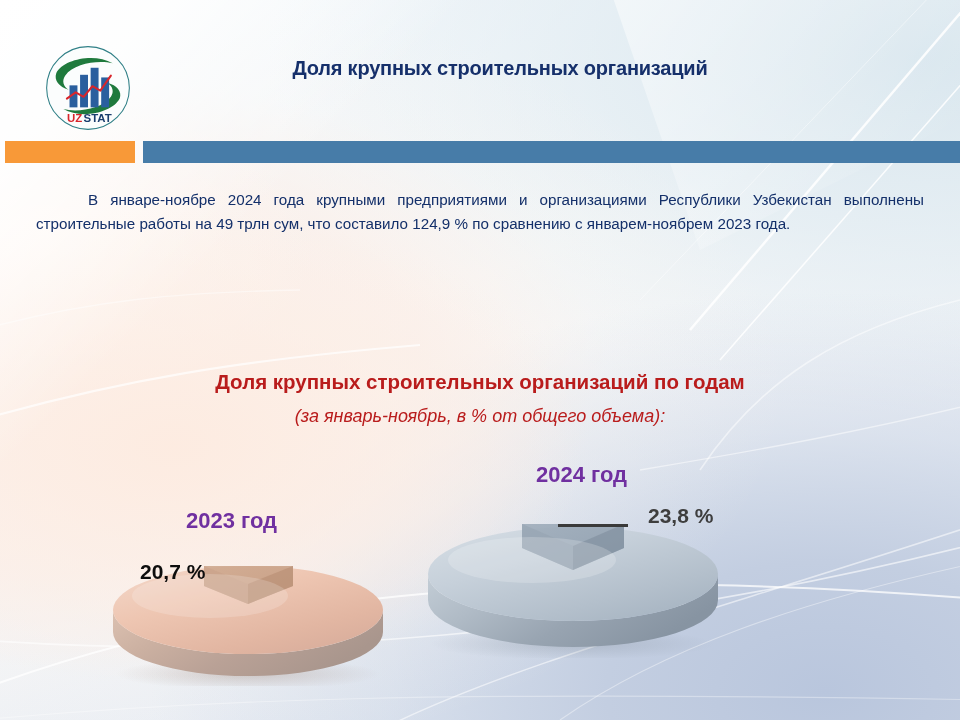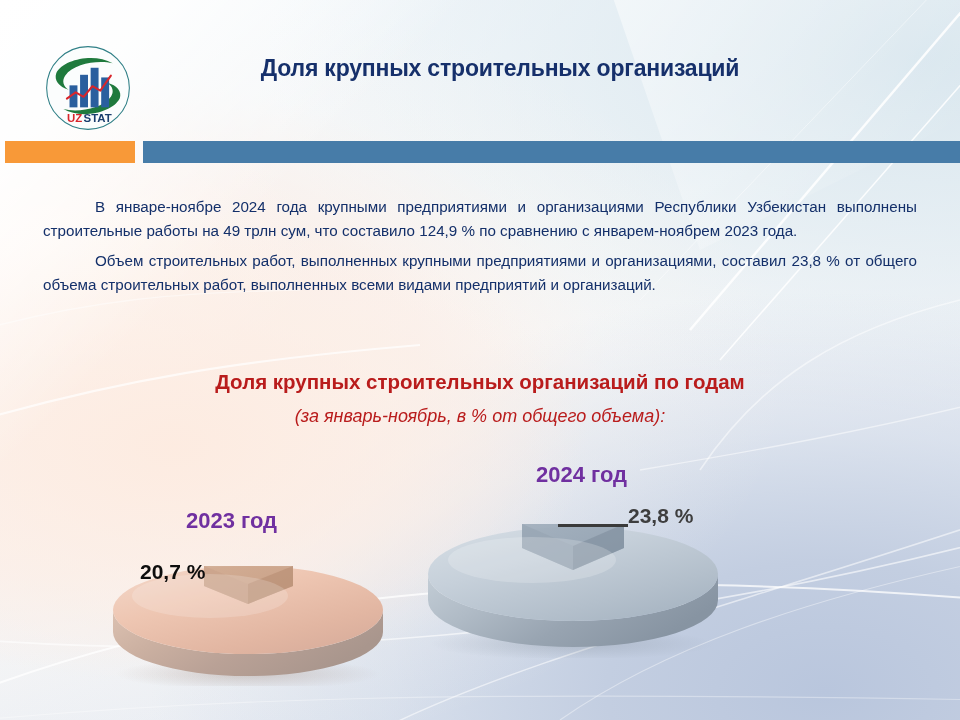--- a/index.html
+++ b/index.html
@@ -39,21 +39,21 @@
   #logo{
     position:absolute;left:44px;top:44px;width:88px;height:88px;
   }
   #logo svg{display:block;width:88px;height:88px;}
 
   #title{
     position:absolute;left:150px;top:52px;width:700px;
     text-align:center;
     color:#16306b;
     font-weight:bold;
-    font-size:23px;
+    font-size:20px;
     line-height:33px;
     letter-spacing:-0.2px;
   }
   #title .line{display:block;white-space:nowrap;}
 
   #bar-orange{
     position:absolute;left:5px;top:141px;width:130px;height:22px;
     background:#f89938;
   }
   #bar-blue{
@@ -62,21 +62,21 @@
   }
 
   
   #body-text{
     position:absolute;left:36px;top:188px;width:888px;
     color:#14306a;
     font-size:15.2px;
     line-height:23.5px;
     text-align:justify;
   }
-  #body-text p{margin:7px;text-indent:52px;}
+  #body-text p{margin:0;text-indent:52px;}
   #body-text p + p{margin-top:0px;}
 
   
   #chart-title{
     position:absolute;left:130px;top:368px;width:700px;
     text-align:center;color:#b91c1c;
   }
   #chart-title .ct-main{
     display:block;font-weight:bold;font-size:20.5px;line-height:27px;
   }
@@ -91,21 +91,21 @@
   .year-label{
     position:absolute;font-weight:bold;font-size:22px;color:#7030a0;
     white-space:nowrap;
   }
   .value-label{
     position:absolute;font-weight:bold;white-space:nowrap;
   }
   #label-2023{left:186px;top:508px;}
   #label-2024{left:536px;top:462px;text-align:center;}
   #value-2023{left:140px;top:560px;font-size:21px;color:#0d0d0d;}
-  #value-2024{left:628px;top:504px;font-size:21px;color:#3e3e3e;}
+  #value-2024{left:648px;top:504px;font-size:21px;color:#3e3e3e;}
   #leader-2024{
     position:absolute;left:558px;top:524px;width:70px;height:3px;
     background:#3a3a3a;
   }
 </style>
 </head>
 <body>
 
 <div id="slide">
 
@@ -172,21 +172,20 @@
 
   <div id="title">
     <span class="line">Доля крупных строительных организаций</span>
   </div>
 
   <div id="bar-orange"></div>
   <div id="bar-blue"></div>
 
   <div id="body-text">
     <p>В январе-ноябре 2024 года крупными предприятиями и организациями Республики Узбекистан выполнены строительные работы на 49 трлн сум, что составило 124,9 % по сравнению с январем-ноябрем 2023 года.</p>
-    <p>Объем строительных работ, выполненных крупными предприятиями и организациями, составил 23,8 % от общего объема строительных работ, выполненных всеми видами предприятий и организаций.</p>
   </div>
 
   <div id="chart-title">
     <span class="ct-main">Доля крупных строительных организаций по годам</span>
     <span class="ct-sub">(за январь-ноябрь, в % от общего объема):</span>
   </div>
 
   <div class="pie-wrap" style="left:100px;top:556px;">
     <svg width="290" height="130" viewBox="0 0 290 130" xmlns="http://www.w3.org/2000/svg">
       <defs>

